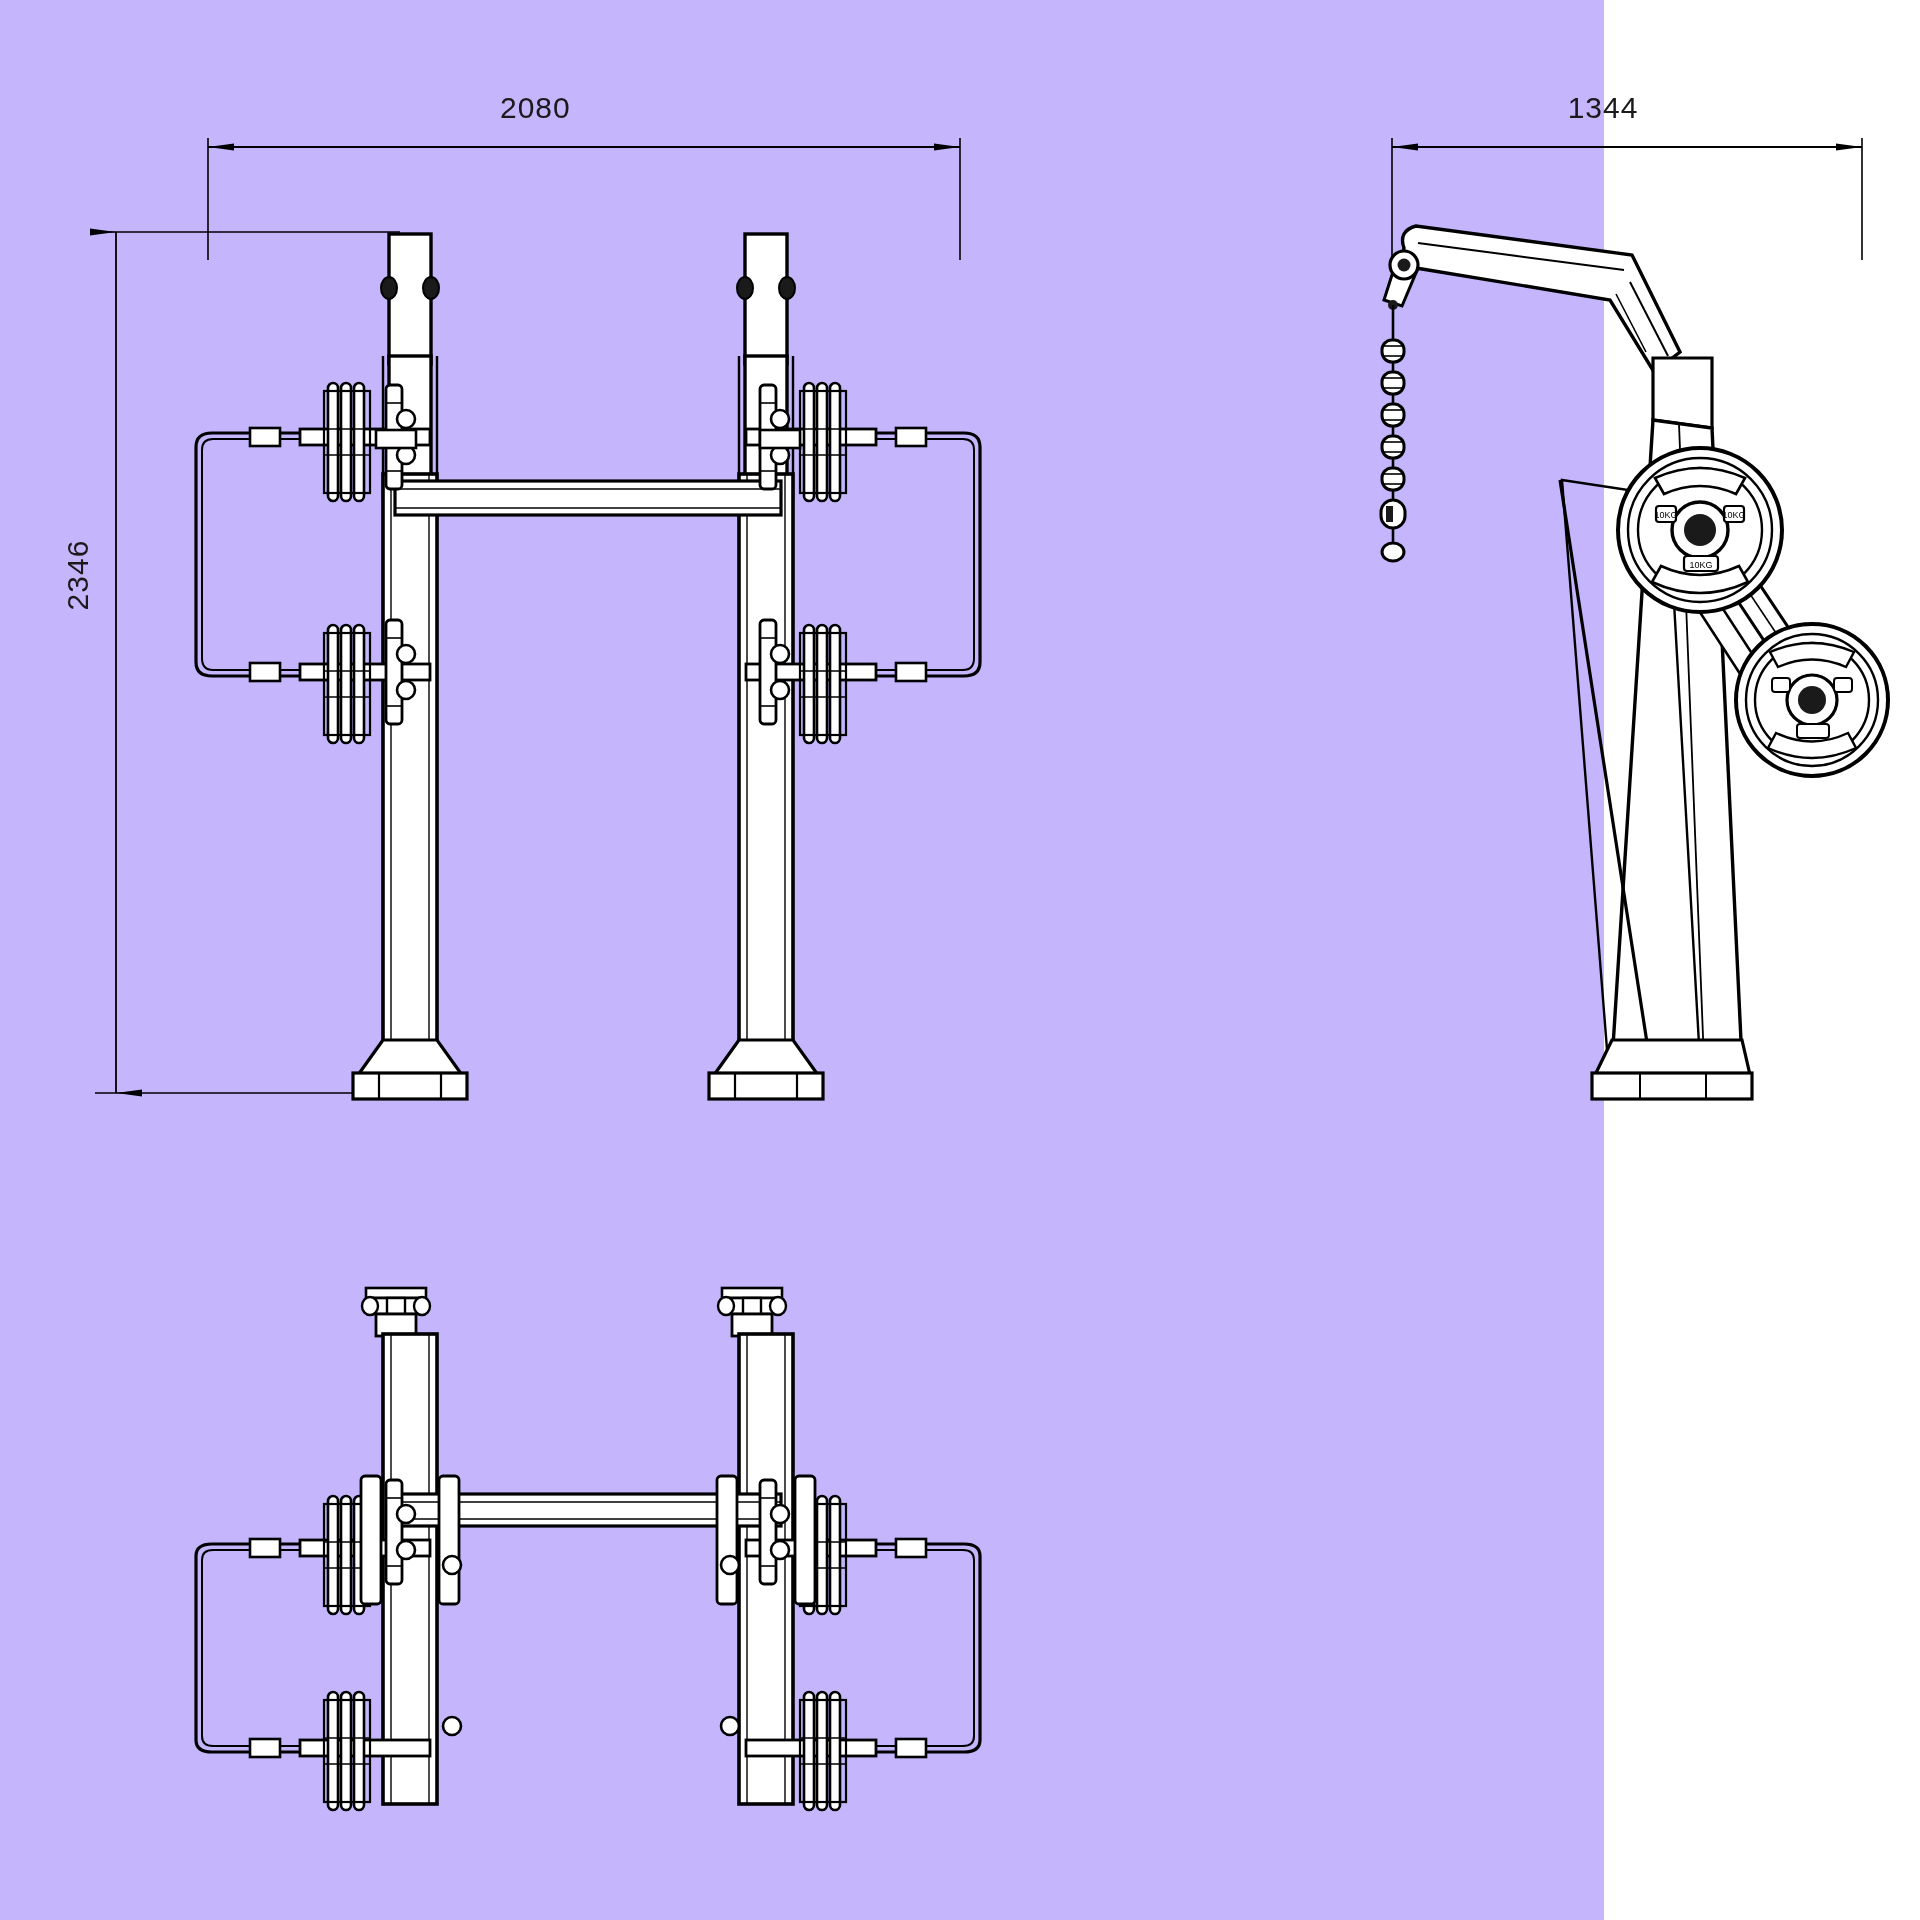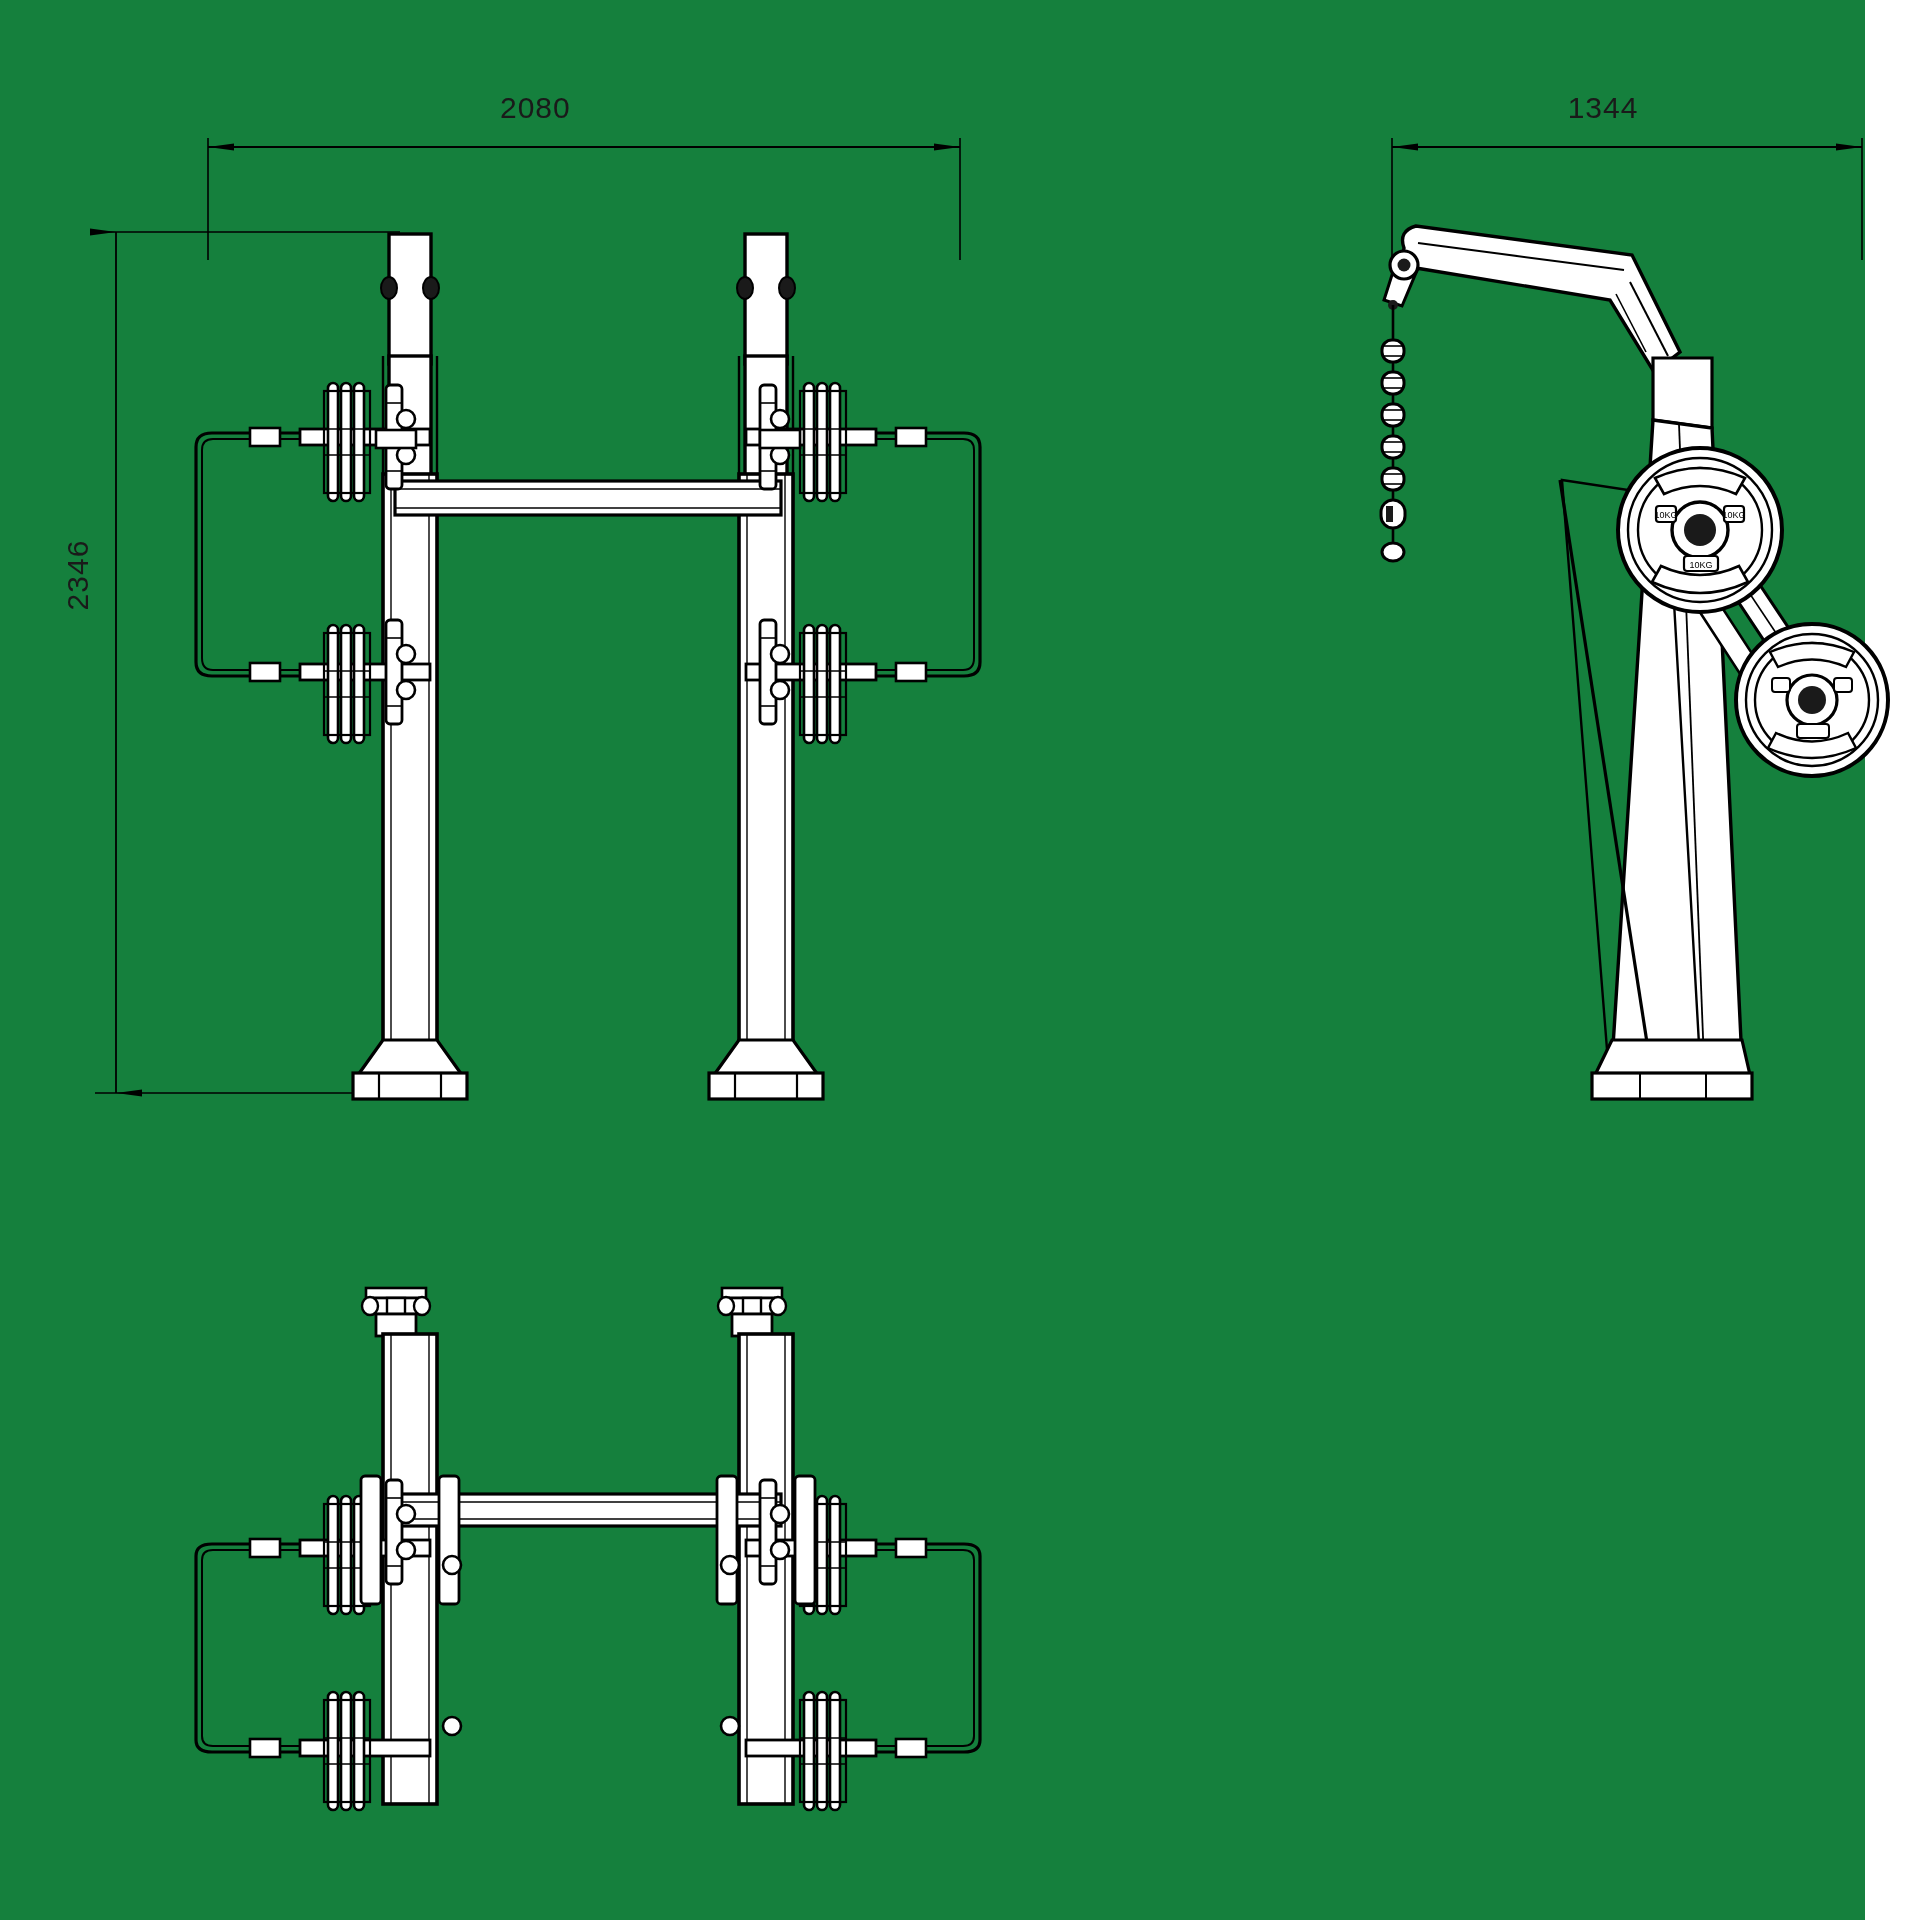--- a/index.html
+++ b/index.html
@@ -9,23 +9,23 @@
     background: #ffffff;
   }
   body {
     width: 1920px;
     height: 1920px;
     font-family: "Liberation Sans", sans-serif;
     overflow: hidden;
   }
   #sheet {
     position: relative;
-    width: 1865px;
+    width: 1604px;
     height: 1920px;
-    background: #15803d;
+    background: #c4b5fd;
   }
   svg#drawing {
     display: block;
     width: 1920px;
     height: 1920px;
   }
   .dimtext {
     font-family: "Liberation Sans", sans-serif;
     font-size: 30px;
     letter-spacing: 1px;

